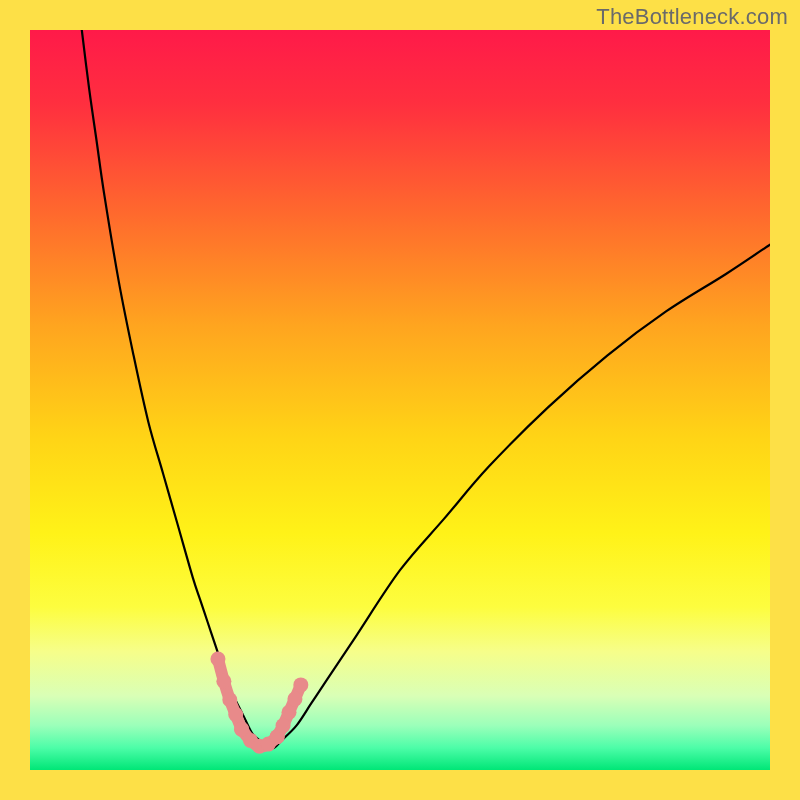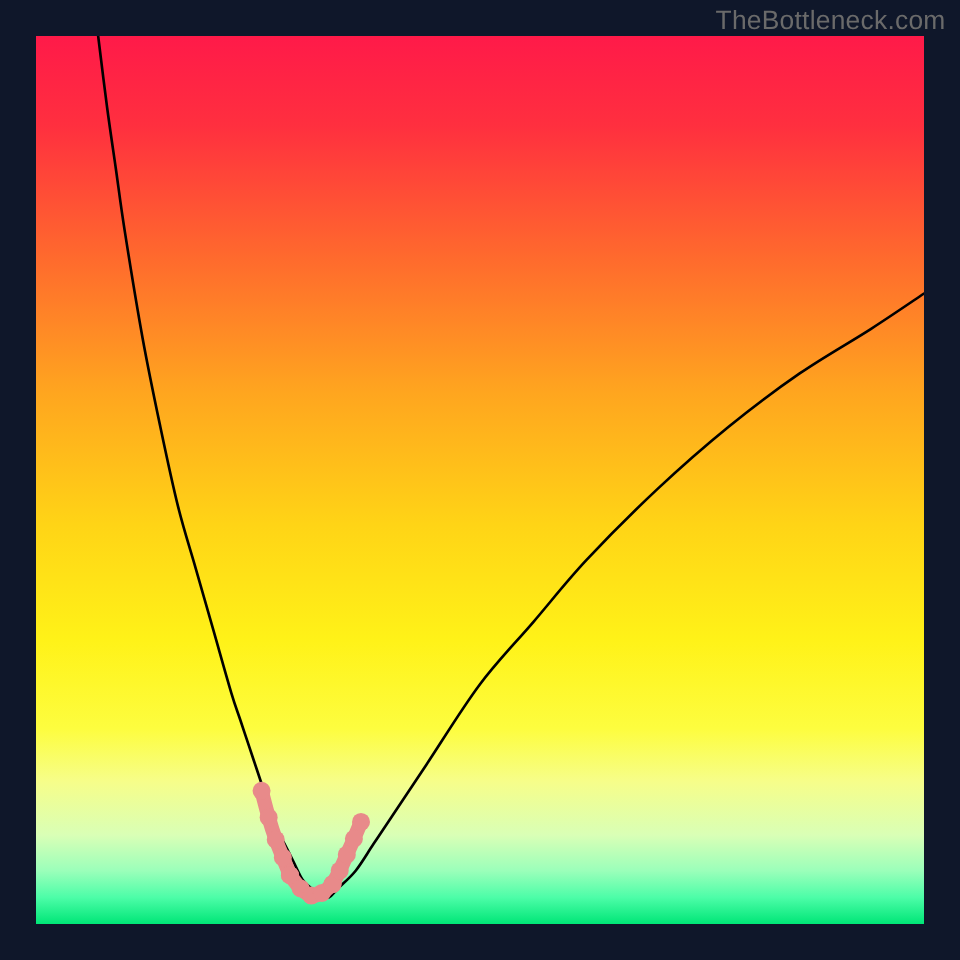--- a/index.html
+++ b/index.html
@@ -8,21 +8,21 @@
     width: 800px;
     height: 800px;
     background: #000;
     overflow: hidden;
     font-family: Arial, Helvetica, sans-serif;
   }
   .frame {
     position: relative;
     width: 800px;
     height: 800px;
-    background: #0f172a;
+    background: #fde047;
   }
   .watermark {
     position: absolute;
     top: 4px;
     right: 12px;
     color: #6a6a6a;
     font-size: 22px;
     font-weight: 400;
     letter-spacing: 0.2px;
     z-index: 10;

